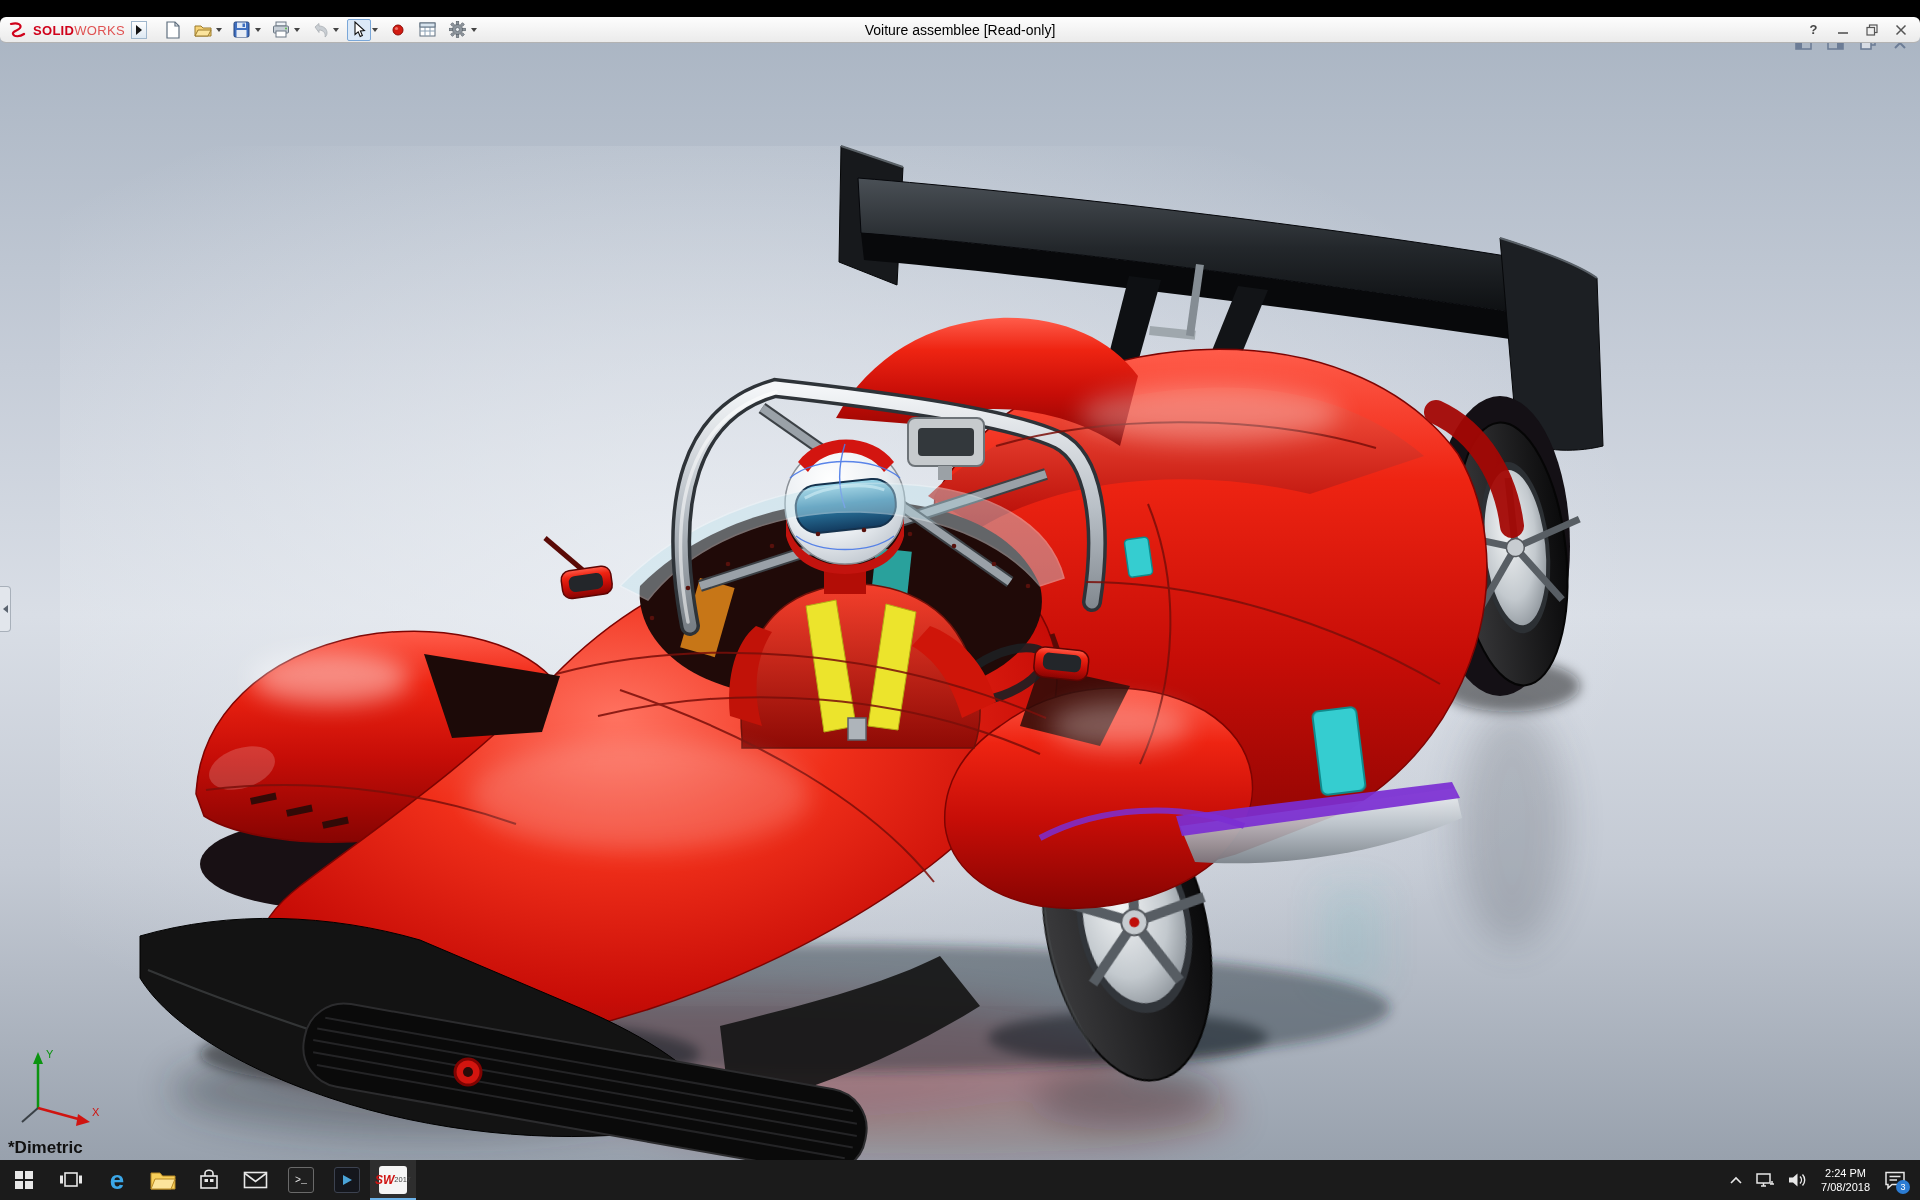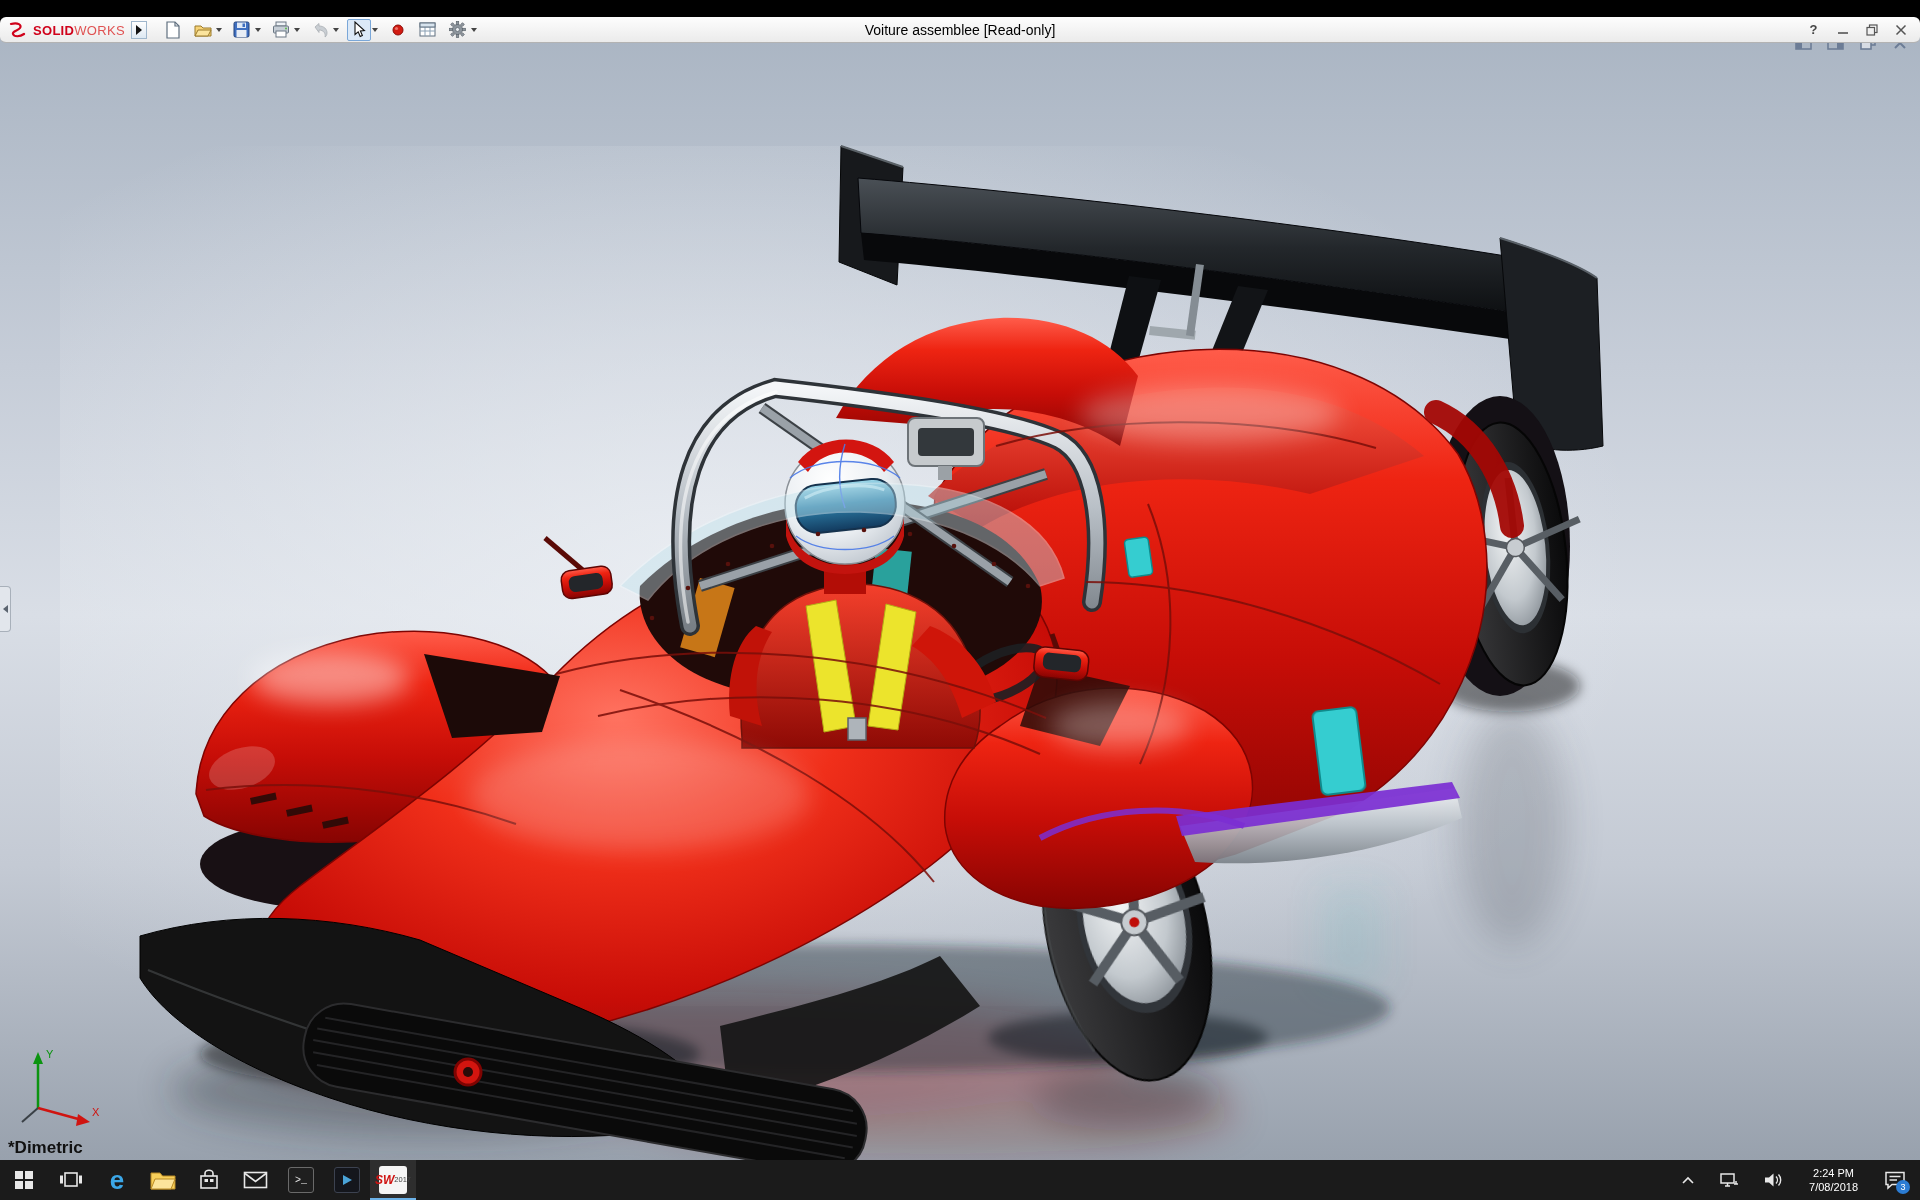--- a/index.html
+++ b/index.html
@@ -54,21 +54,21 @@
   .tk-search input::placeholder { color:#5c5c5c; }
   .tk-app { width:46px; display:flex; align-items:center; justify-content:center; position:relative; }
   .tk-app.active { background:#2e2e2e; box-shadow:inset 0 -2px 0 var(--active-underline,#6cb2e8); }
   .edge-e { color:#3ba7e8; font-size:26px; font-weight:bold; line-height:1; }
   .console-tile { width:26px; height:26px; background:#1f1f1f; border:1px solid #6a6a6a; border-radius:3px;
     color:#e8e8e8; font-size:10px; font-family:"Liberation Mono",monospace; display:flex; align-items:center; justify-content:center; }
   .media-tile { width:26px; height:26px; background:#14161c; border:1px solid #3c4250; border-radius:3px; display:flex; align-items:center; justify-content:center; }
   .sw-tile { width:28px; height:28px; background:#f5f5f5; border-radius:3px; display:flex; flex-direction:row; align-items:center; justify-content:center; line-height:1; }
   .sw-label { color:#cf1210; font-weight:bold; font-size:12px; font-style:italic; }
   .sw-year { color:#444; font-size:7.5px; }
-  .tk-tray { margin-left:auto; display:flex; align-items:center; gap:12px; padding-right:8px; }
+  .tk-tray { margin-left:auto; display:flex; align-items:center; gap:0; padding-right:8px; }
   .tray-btn { height:40px; display:flex; align-items:center; justify-content:center; padding:0 6px; }
   .tk-clock { display:flex; flex-direction:column; align-items:center; justify-content:center; color:#fff; font-size:11px; line-height:14px; padding:0 8px; }
   .action-wrap { position:relative; }
   .badge { position:absolute; right:2px; bottom:6px; min-width:14px; height:14px; border-radius:7px;
     background:#2b7cd3; color:#fff; font-size:9px; display:flex; align-items:center; justify-content:center; padding:0 3px; }
 </style>
 </head>
 <body>
 
 <div class="titlebar">

